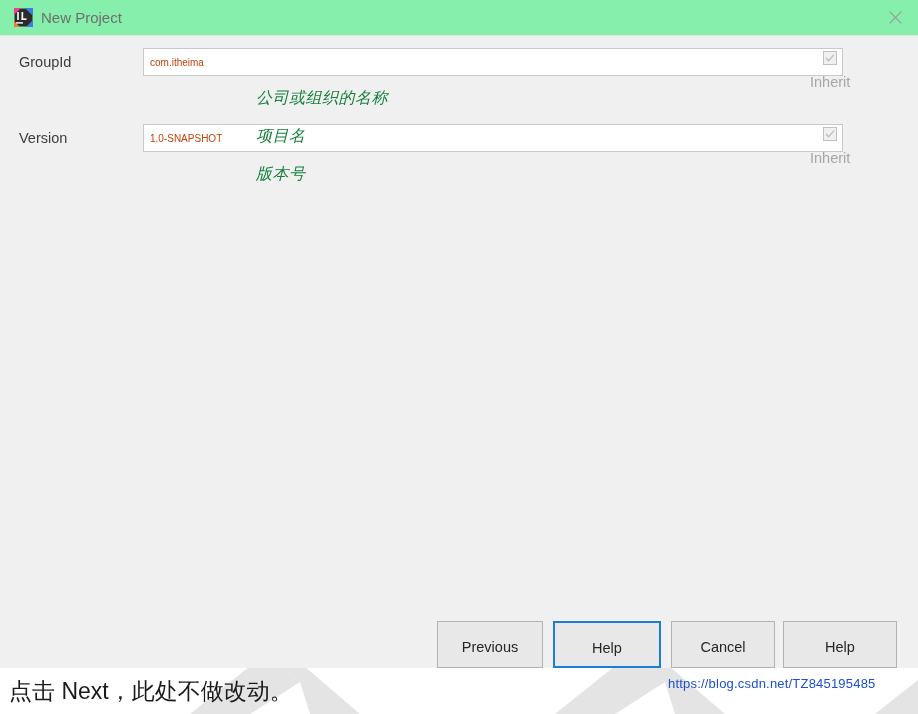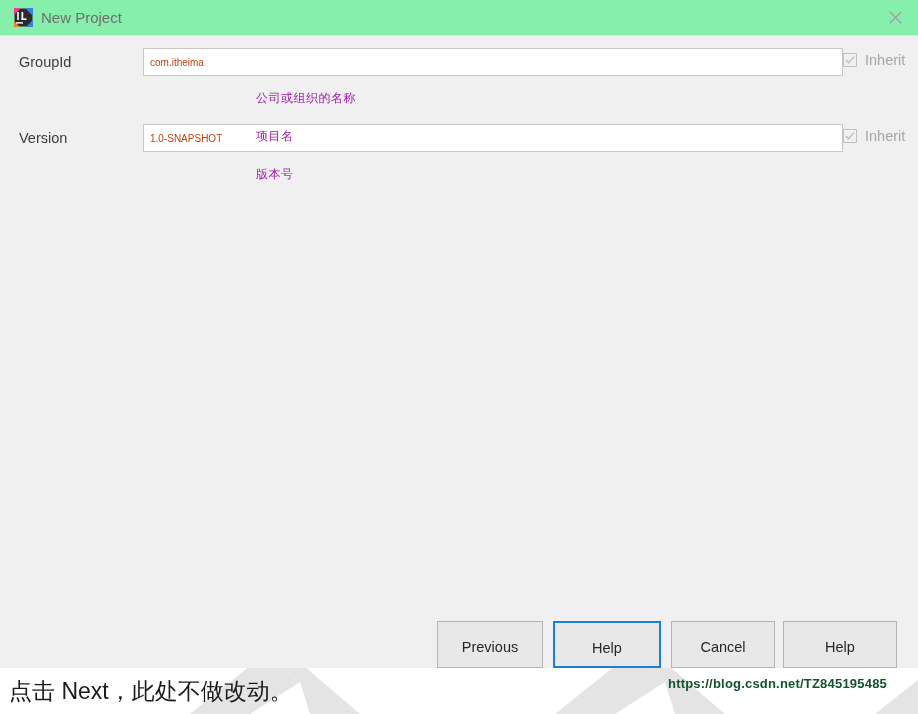--- a/index.html
+++ b/index.html
@@ -23,25 +23,24 @@
     width: 918px;
     height: 54px;
     overflow: hidden;
     pointer-events: none;
   }
   .wm-url {
     position: absolute;
     left: 668px;
     top: 676px;
     font-size: 13px;
-    color: #14532d;
+    color: #1d4ed8;
     letter-spacing: 0.2px;
     pointer-events: none;
     white-space: nowrap;
-    font-weight: bold;
   }
 
   
   .dialog {
     position: absolute;
     left: 0;
     top: 0;
     width: 918px;
     height: 668px;
     background: #f0f0f0;
@@ -128,25 +127,26 @@
     font-size: 10px;
     color: #c2410c;
     padding: 0 0 0 6px;
     line-height: 26px;
     outline: none;
     margin-left: 43px;
   }
 
   .inherit-wrap {
     position: absolute;
-    left: 843px;
+    left: 810px;
     top: 3px;
     display: flex;
     align-items: center;
     gap: 8px;
+    flex-direction: column;
   }
   .inherit-box {
     width: 14px;
     height: 14px;
     border: 1px solid #c0c0c0;
     background: #f0f0f0;
     box-sizing: border-box;
     position: relative;
   }
   .inherit-box svg {
@@ -157,26 +157,27 @@
   .inherit-label {
     font-size: 14.5px;
     color: #a6a6a6;
     line-height: 18px;
     white-space: nowrap;
   }
 
   
   .annotation {
     position: absolute;
-    color: #a21caf;
-    font-size: 12px;
+    color: #15803d;
+    font-size: 16px;
     line-height: 22px;
     font-weight: 500;
     white-space: nowrap;
     letter-spacing: 0.5px;
+    font-style: italic;
   }
   .ann-0 { left: 256px; top: 51px; }
   .ann-1 { left: 256px; top: 89px; }
   .ann-2 { left: 256px; top: 127px; }
 
   
   .button-bar {
     position: absolute;
     left: 0;
     bottom: 0;

